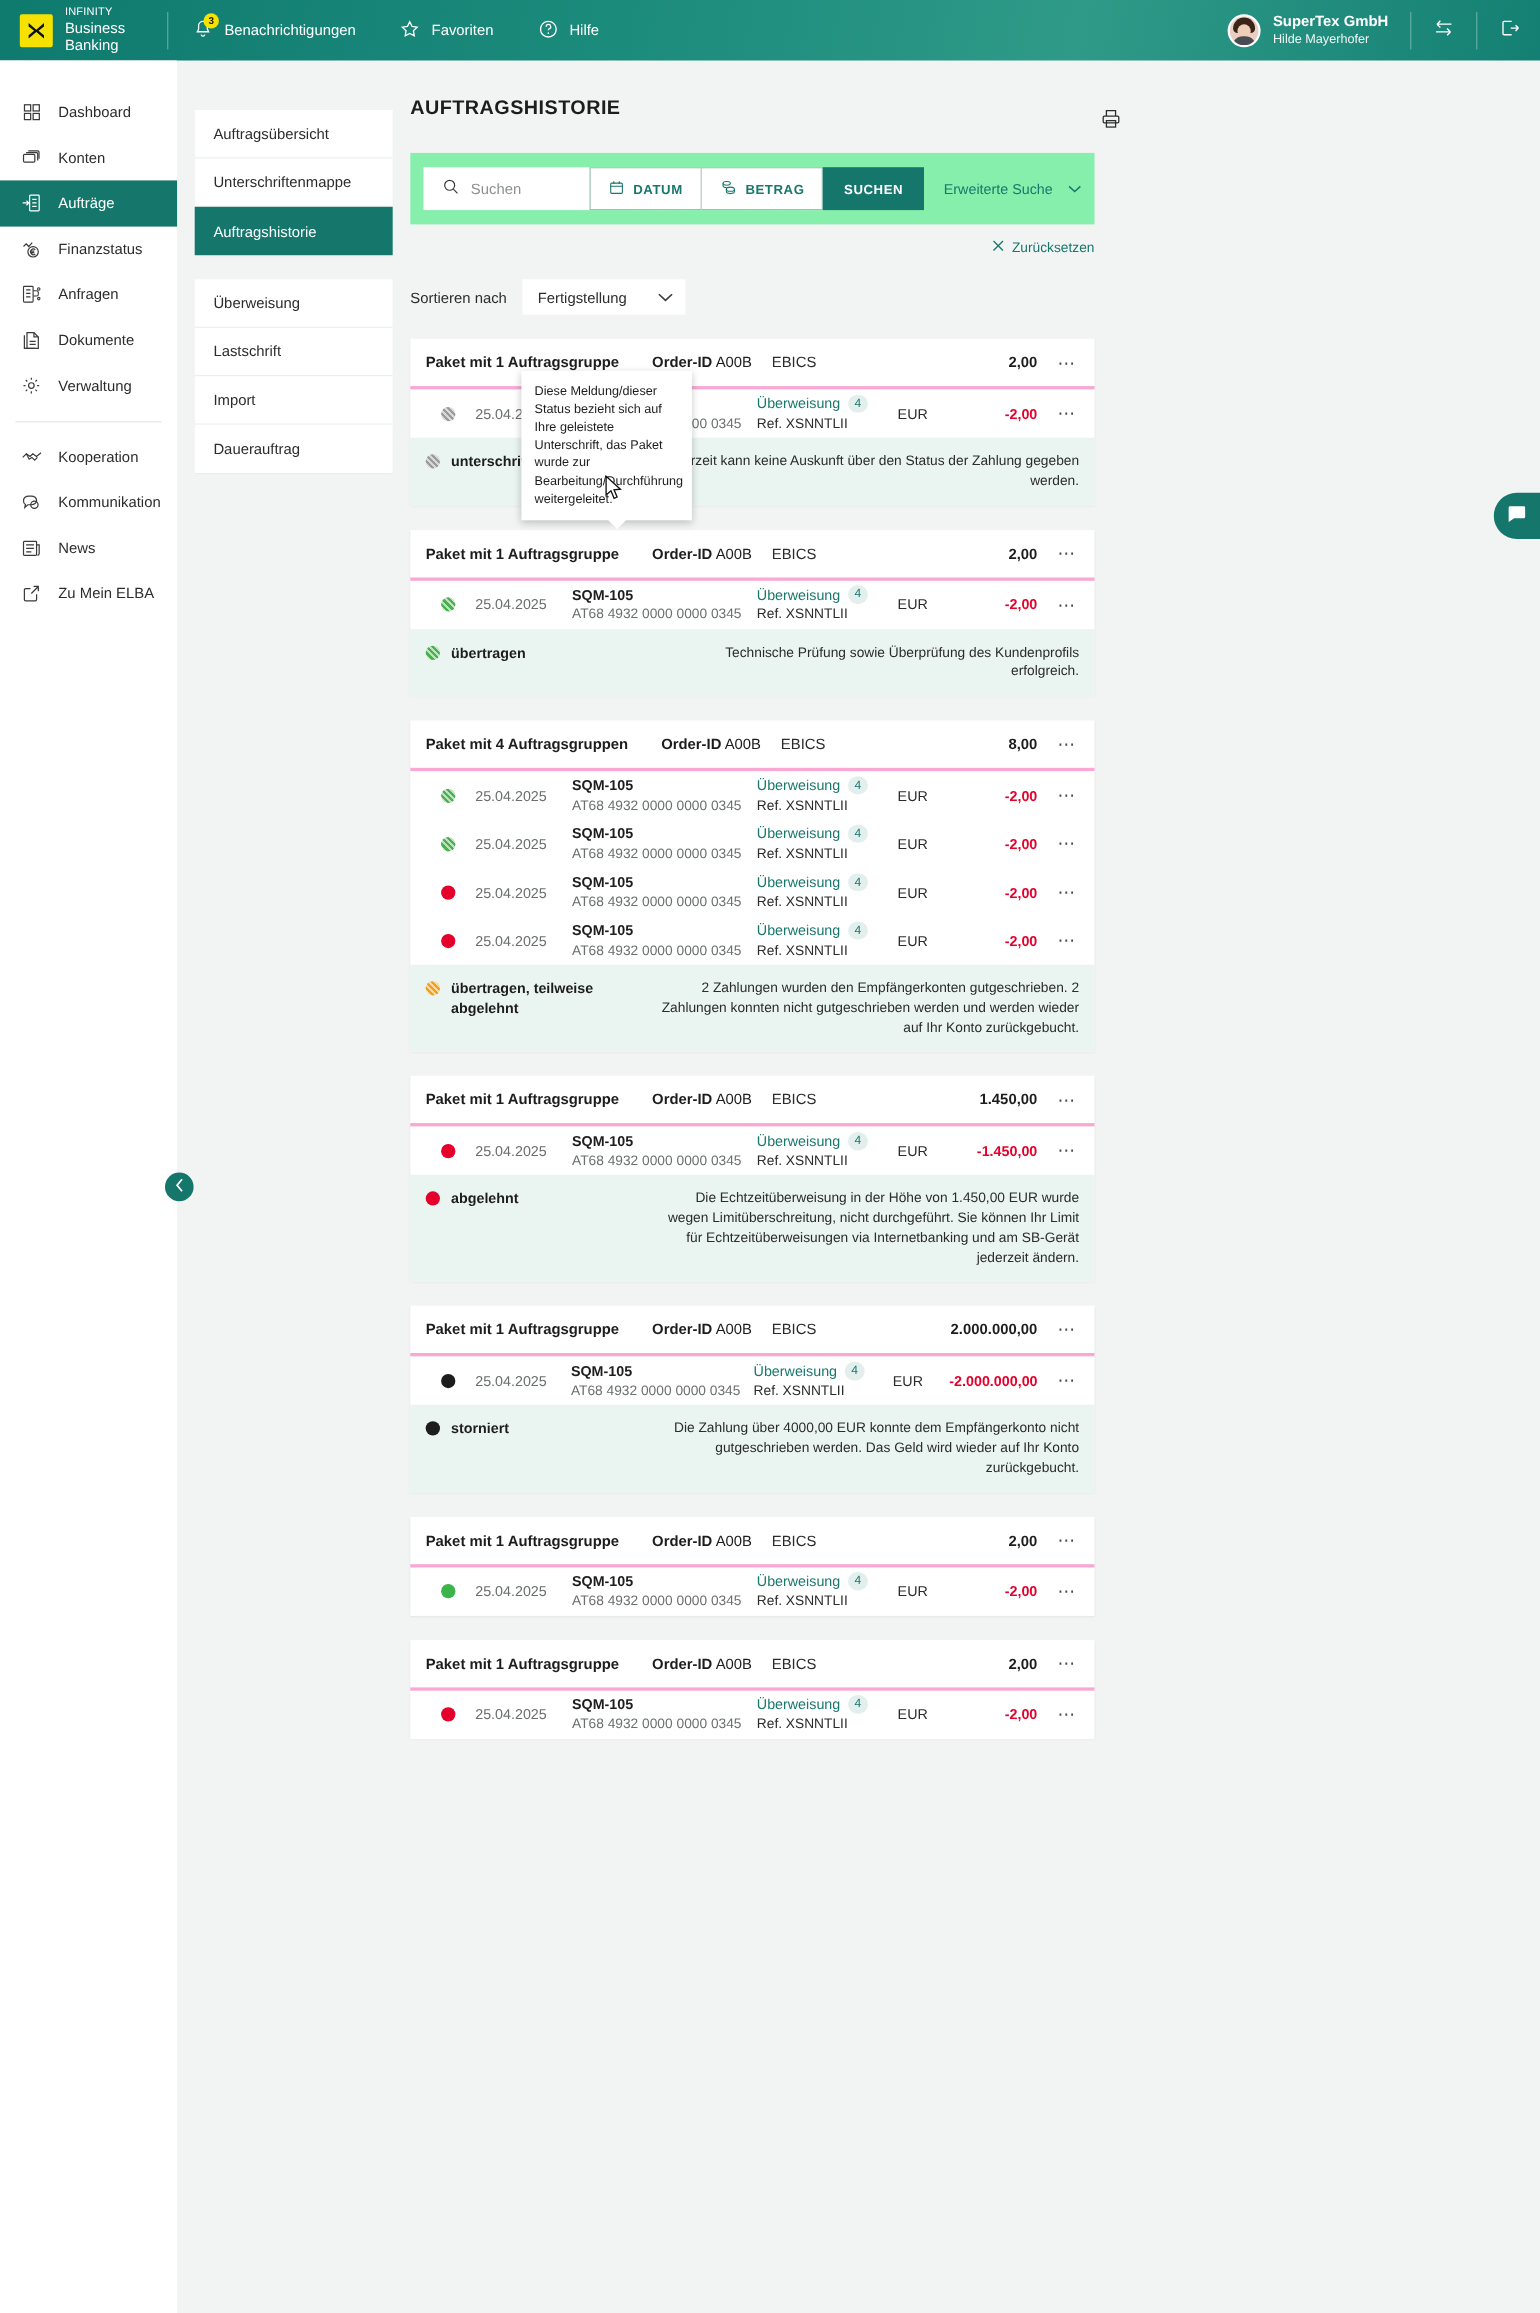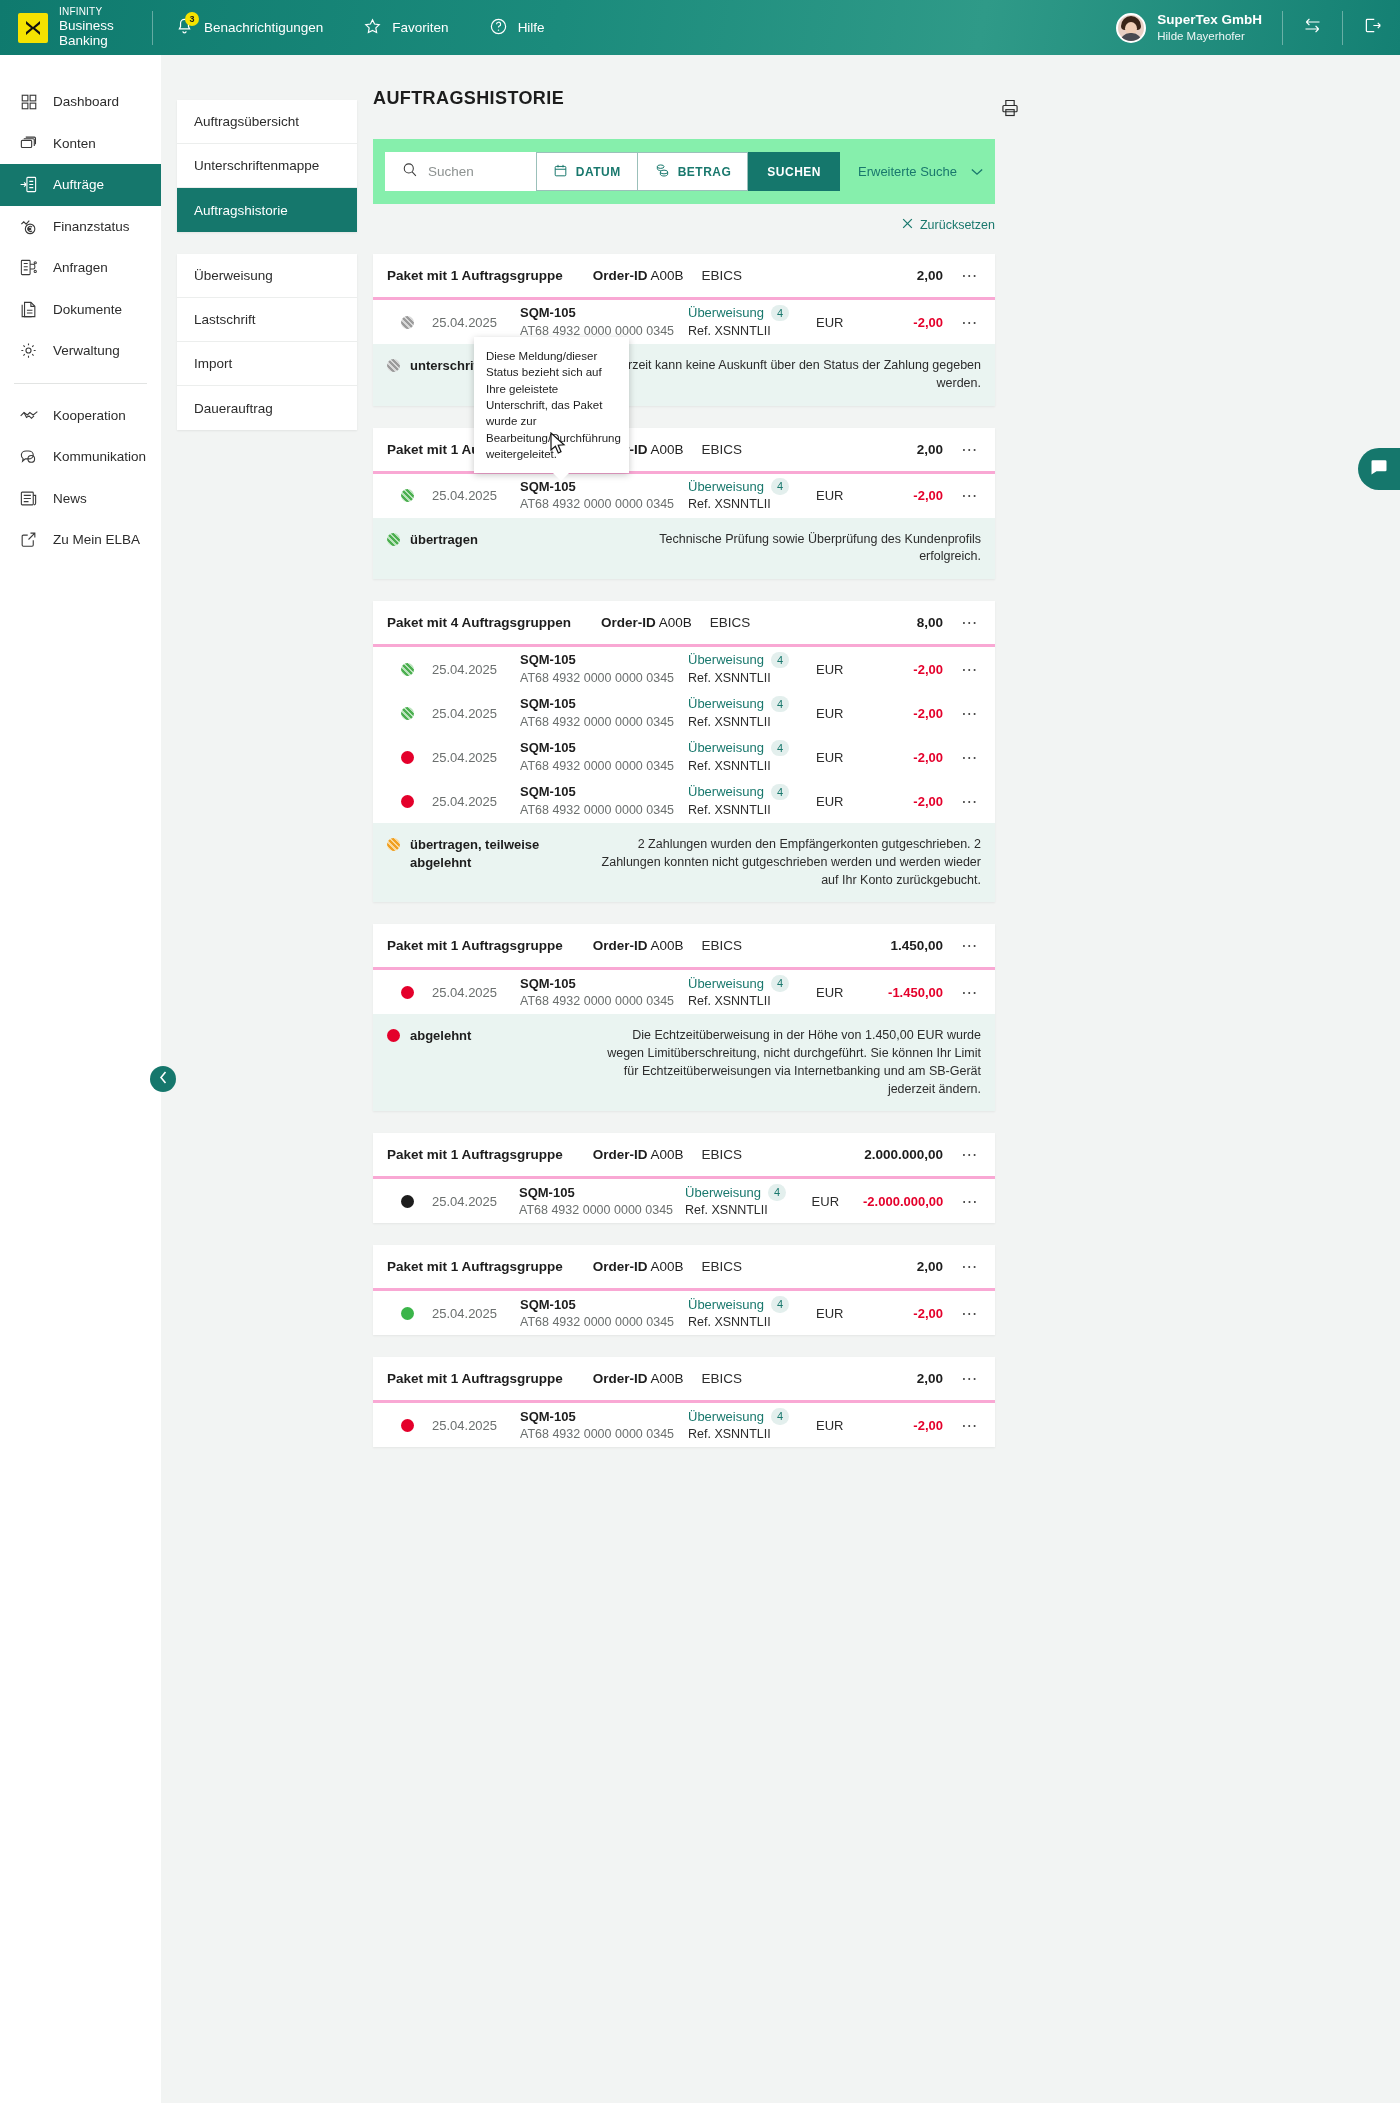--- a/index.html
+++ b/index.html
@@ -463,20 +463,29 @@
 
     <div class="reset-row">
       <div class="reset-link">
         <span><svg width="11" height="11" viewBox="0 0 14 14" fill="none" stroke="#19786d" stroke-width="1.6">
               <path d="M1.5 1.5 12.5 12.5M12.5 1.5 1.5 12.5"></path>
             </svg></span>
         <span>Zurücksetzen</span>
       </div>
     </div>
 
+    <div class="sort-row">
+      <div class="sort-label">Sortieren nach</div>
+      <div class="sort-select">
+        <span>Fertigstellung</span>
+        <span><svg width="14" height="9" viewBox="0 0 14 9" fill="none" stroke="#3a3a3a" stroke-width="1.5">
+              <path d="M1 1.5 7 7l6-5.5"></path>
+            </svg></span>
+      </div>
+    </div>
 
     <div id="cards-host">
         <div class="card">
     <div class="card-head">
       <span class="ch-title">Paket mit 1 Auftragsgruppe</span>
       <span class="ch-oid"><b>Order-ID</b> <span>A00B</span></span>
       <span class="ch-chan">EBICS</span>
       <span class="ch-amt">2,00</span>
       <span class="dots">⋯</span>
     </div>
@@ -695,20 +704,28 @@
             <span>Überweisung</span>
             <span class="cnt">4</span>
           </span>
           <span class="t2">Ref. XSNNTLII</span>
         </span>
         <span class="tcur">EUR</span>
         <span class="tamt">-2.000.000,00</span>
         <span class="dots">⋯</span>
       </div>
 
+      <div class="status-bar">
+        <div class="sb-left">
+          <span class="sdot black"></span>
+          <span class="sb-label">storniert</span>
+
+        </div>
+        <div class="sb-msg">Die Zahlung über 4000,00 EUR konnte dem Empfängerkonto nicht gutgeschrieben werden. Das Geld wird wieder auf Ihr Konto zurückgebucht.</div>
+      </div>
         </div>
         <div class="card">
     <div class="card-head">
       <span class="ch-title">Paket mit 1 Auftragsgruppe</span>
       <span class="ch-oid"><b>Order-ID</b> <span>A00B</span></span>
       <span class="ch-chan">EBICS</span>
       <span class="ch-amt">2,00</span>
       <span class="dots">⋯</span>
     </div>
 

